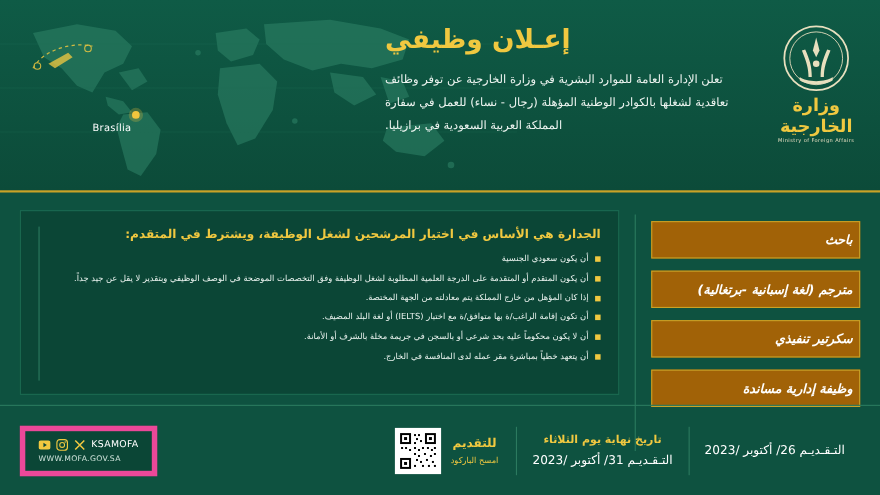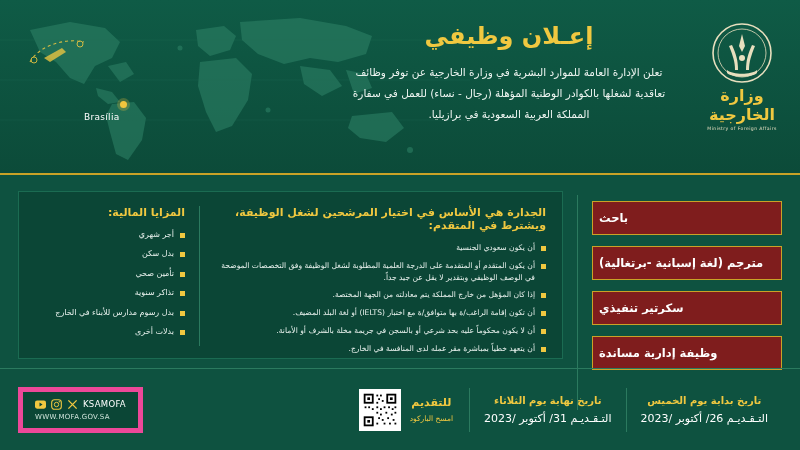--- a/index.html
+++ b/index.html
@@ -52,23 +52,23 @@
   
   .plane {
     position: absolute;
     left: 26px; top: 36px;
     width: 62px; height: 34px;
     opacity: .85;
   }
 
   .hero-text {
     position: absolute;
-    right: 121px; top: 22px;
+    right: 110px; top: 22px;
     width: 340px;
-    text-align: center;
+    text-align: left;
   }
   .hero-title {
     font-size: 24px;
     font-weight: bold;
     color: #f0c840;
     margin-bottom: 12px;
     letter-spacing: .5px;
   }
   .hero-body {
     font-size: 10.5px;
@@ -103,28 +103,29 @@
   
   .jobs {
     width: 190px;
     display: flex;
     flex-direction: column;
     gap: 11px;
     padding-top: 10px;
     order: 0;
   }
   .job-btn {
-    background: #7f1d1d;
+    background: #a16207;
     border: 1.2px solid #c9a227;
     color: #ffffff;
     font-size: 11.5px;
     font-weight: bold;
-    text-align: left;
+    text-align: right;
     padding: 9px 6px;
     letter-spacing: .2px;
+    font-style: italic;
   }
 
   .vline {
     width: 1px;
     background: #2b7a5f;
     margin: 4px 14px 40px 14px;
   }
 
   
   .panel {
@@ -313,38 +314,26 @@
           <li class="cond-item">أن يكون المتقدم أو المتقدمة على الدرجة العلمية المطلوبة لشغل الوظيفة وفق التخصصات الموضحة في الوصف الوظيفي وبتقدير لا يقل عن جيد جداً.</li>
           <li class="cond-item">إذا كان المؤهل من خارج المملكة يتم معادلته من الجهة المختصة.</li>
           <li class="cond-item">أن تكون إقامة الراغب/ة بها متوافق/ة مع اختبار (IELTS) أو لغة البلد المضيف.</li>
           <li class="cond-item">أن لا يكون محكوماً عليه بحد شرعي أو بالسجن في جريمة مخلة بالشرف أو الأمانة.</li>
           <li class="cond-item">أن يتعهد خطياً بمباشرة مقر عمله لدى المنافسة في الخارج.</li>
         </ul>
       </div>
 
       <div class="divider-v"></div>
 
-      <div class="benefits">
-        <div class="sect-title">المزايا المالية:</div>
-        <ul>
-          <li class="ben-item">أجر شهري</li>
-          <li class="ben-item">بدل سكن</li>
-          <li class="ben-item">تأمين صحي</li>
-          <li class="ben-item">تذاكر سنوية</li>
-          <li class="ben-item">بدل رسوم مدارس للأبناء في الخارج</li>
-          <li class="ben-item">بدلات أخرى</li>
-        </ul>
-      </div>
     </div>
   </div>
 
   <div class="footer">
 
     <div class="date-block">
-      <div class="date-label">تاريخ بداية  يوم الخميس</div>
       <div class="date-value">التـقـديـم  26/ أكتوبر /2023</div>
     </div>
 
     <div class="sep"></div>
 
     <div class="date-block">
       <div class="date-label">تاريخ نهاية  يوم الثلاثاء</div>
       <div class="date-value">التـقـديـم  31/ أكتوبر /2023</div>
     </div>
 

